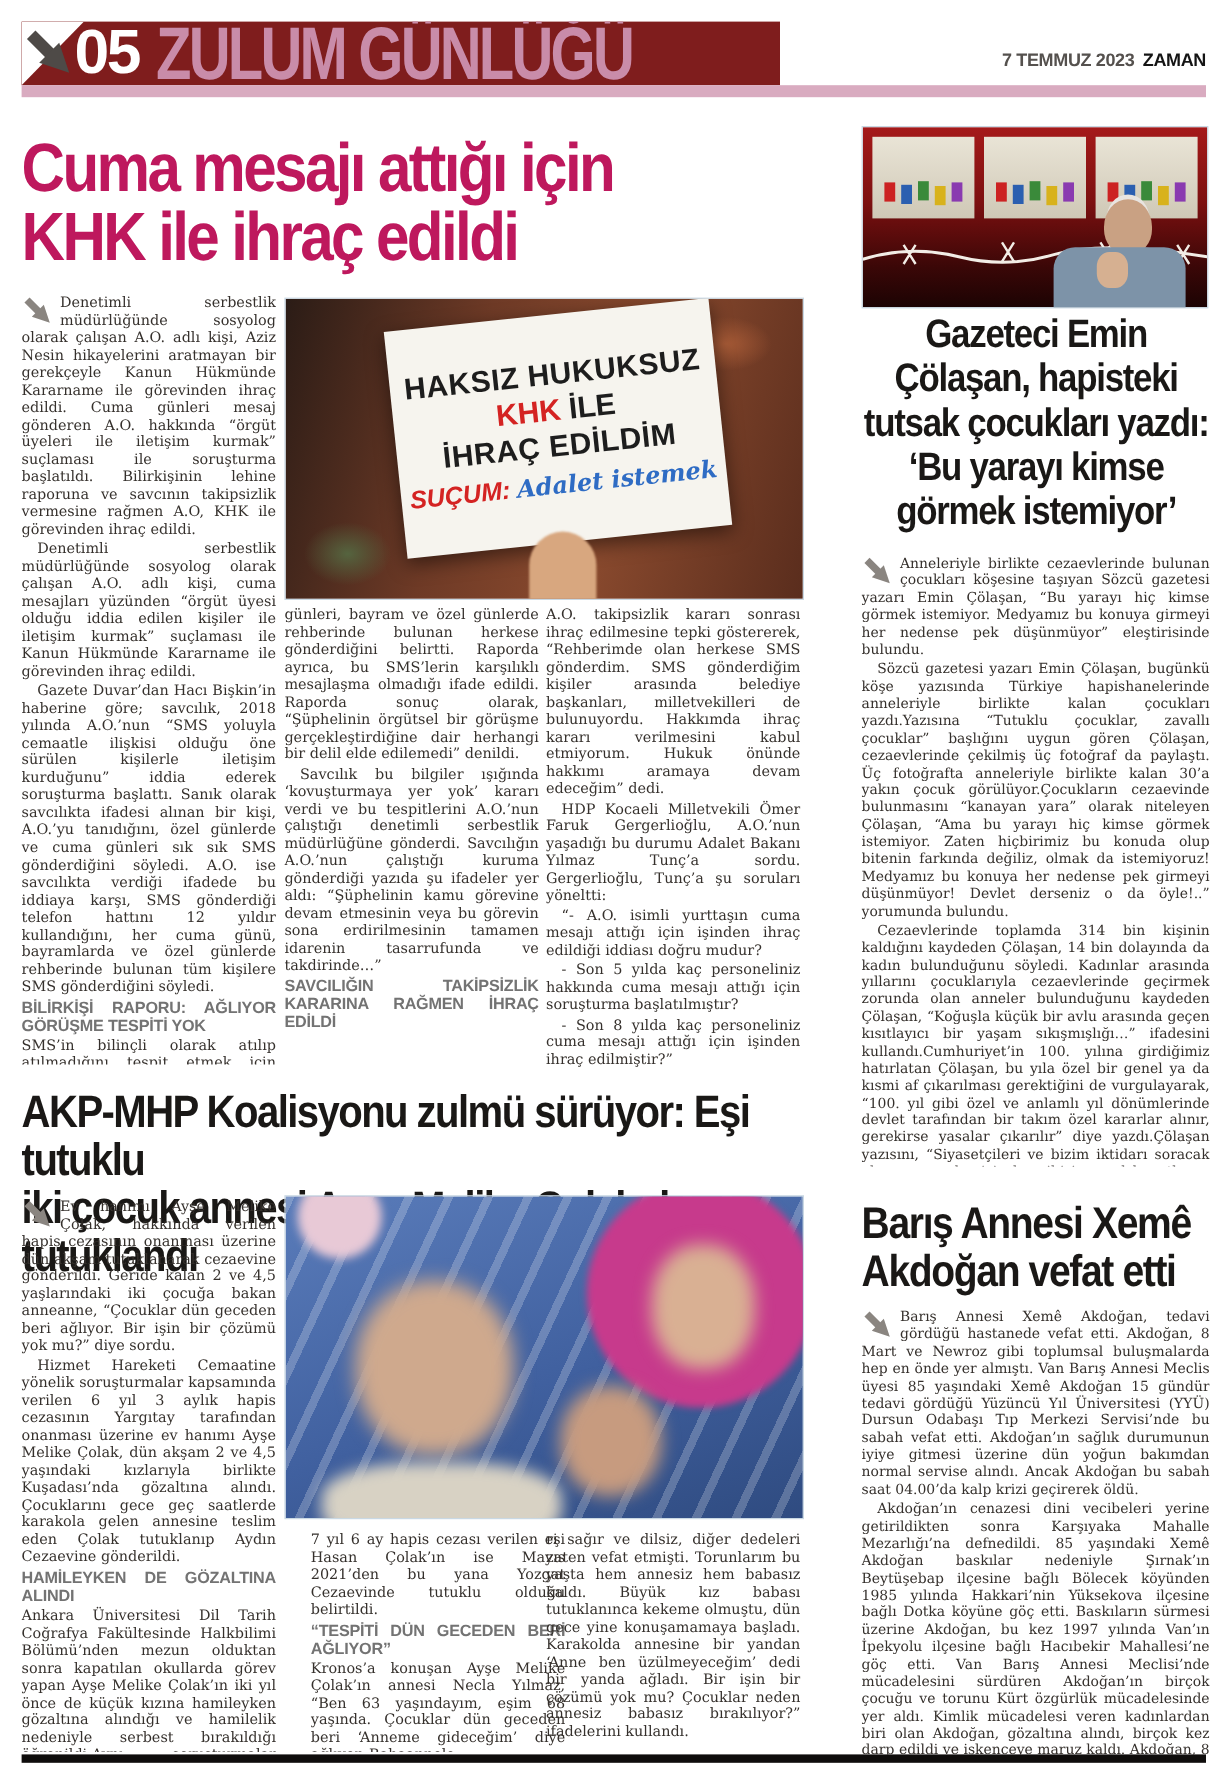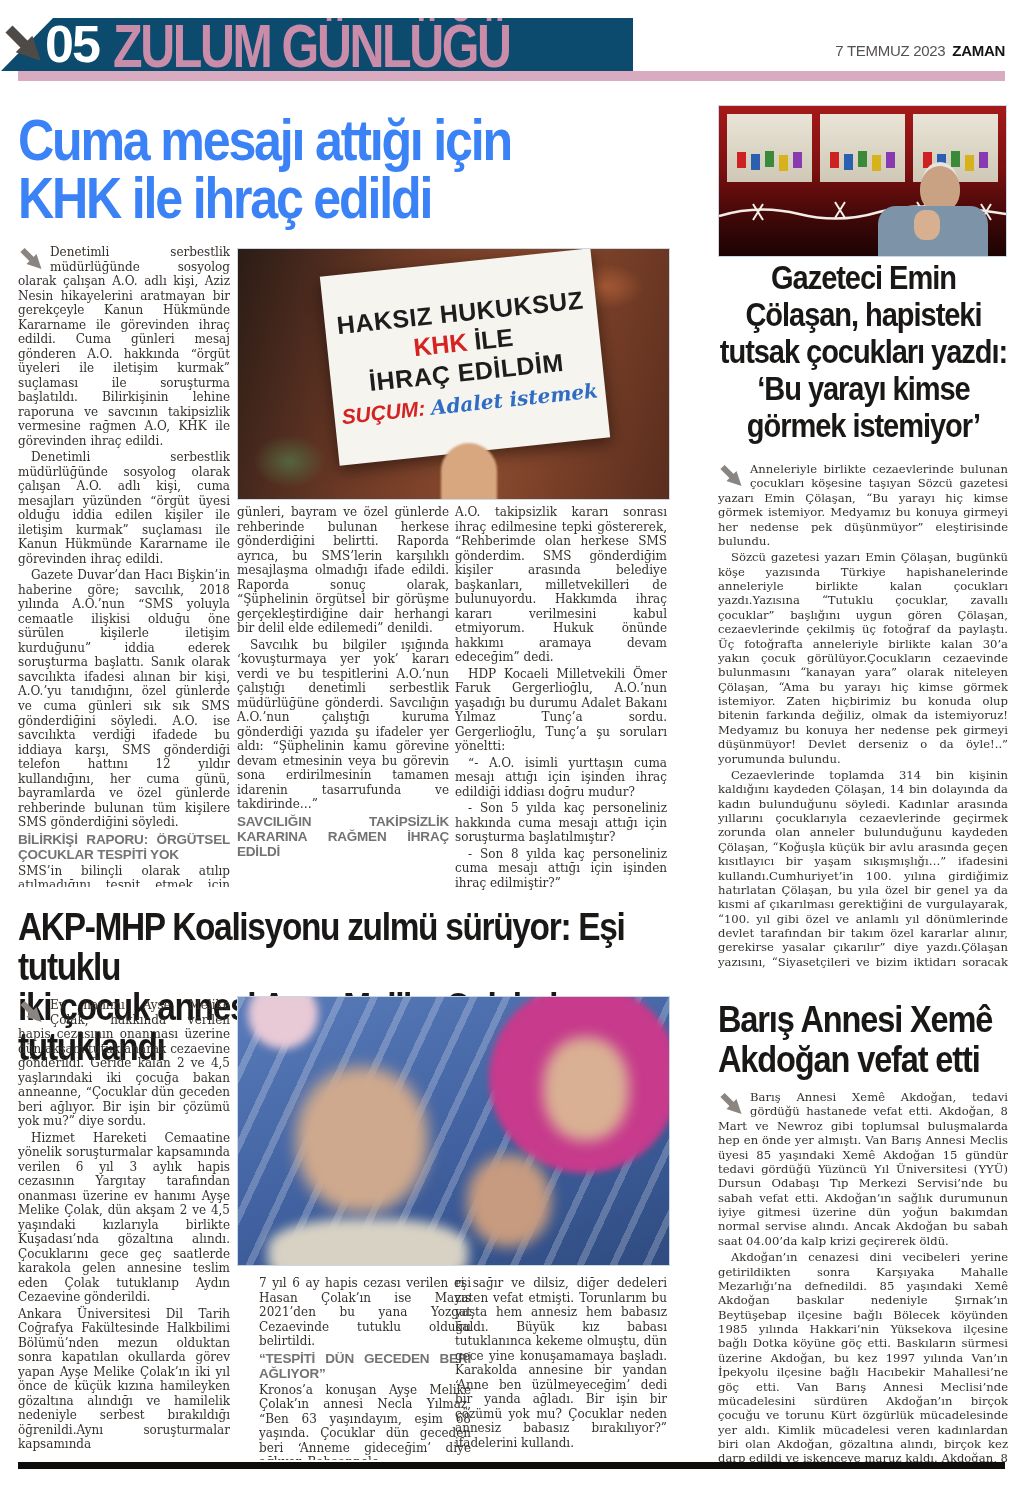--- a/index.html
+++ b/index.html
@@ -1,38 +1,38 @@
 <!DOCTYPE html>
 <html lang="tr"><head>
 <meta charset="utf-8">
 <style>
   html,body{margin:0;padding:0;background:#9a9a9a;}
   .page{position:relative;width:1020px;height:1493px;background:#ffffff;margin:0 auto;
         font-family:"DejaVu Serif",serif;color:#35302c;overflow:hidden;}
 
   
-  .band{position:absolute;left:1px;top:18px;width:632px;height:53px;background:#0c4a6e;overflow:hidden;}
+  .band{position:absolute;left:18px;top:18px;width:632px;height:53px;background:#7f1d1d;overflow:hidden;}
   .band-wedge{position:absolute;left:0;top:0;width:52px;height:53px;background:#fff;
               clip-path:polygon(0 0,100% 0,0 100%);}
   .logo-arrow{position:absolute;left:3px;top:6px;width:40px;height:40px;}
   .page-num{position:absolute;left:44px;top:-4px;font-family:"Liberation Sans",sans-serif;
             font-weight:900;font-size:52px;color:#ffffff;letter-spacing:-2px;}
   .section-title{position:absolute;left:112px;top:-8px;font-family:"Liberation Sans",sans-serif;
             font-weight:900;font-size:62px;color:#c98ca9;letter-spacing:-3px;white-space:nowrap;
             transform:scaleX(0.78);transform-origin:left top;}
   .band-strip{position:absolute;left:18px;top:71px;width:987px;height:10px;background:#d9abc0;}
   .dateline{position:absolute;right:15px;top:42px;font-family:"Liberation Sans",sans-serif;
             font-size:15px;letter-spacing:-0.3px;white-space:nowrap;}
-  .dateline .date{font-weight:400;color:#55514e;}
+  .dateline .date{font-weight:700;color:#55514e;}
   .dateline .brand{font-weight:900;color:#141414;margin-left:7px;}
 
   
   .h-cond{transform:scaleX(0.88);transform-origin:left top;width:114%;}
   .h1{position:absolute;left:18px;top:112px;width:640px;font-family:"Liberation Sans",sans-serif;
-      font-weight:900;color:#3b82f6;font-size:57px;line-height:1.01;letter-spacing:-2.5px;}
+      font-weight:900;color:#be185d;font-size:57px;line-height:1.01;letter-spacing:-2.5px;}
   .h2{position:absolute;left:18px;top:908px;width:655px;font-family:"Liberation Sans",sans-serif;
       font-weight:900;color:#1a1816;font-size:38px;line-height:1.05;letter-spacing:-1.5px;}
   .sb-h{position:absolute;left:718px;top:260px;width:290px;font-family:"Liberation Sans",sans-serif;
       font-weight:900;color:#1a1816;font-size:33px;line-height:1.12;letter-spacing:-1.2px;text-align:center;}
   .ob-h{position:absolute;left:718px;top:1000px;width:290px;font-family:"Liberation Sans",sans-serif;
       font-weight:900;color:#1a1816;font-size:37px;line-height:1.08;letter-spacing:-1.3px;}
 
   
   .col{position:absolute;font-size:12px;line-height:1.21;text-align:justify;overflow:hidden;}
   .col p{margin:0 0 2px 0;text-indent:13px;}
@@ -149,21 +149,21 @@
 
   <div class="col c1a">
     <p class="lead">
       <svg class="lead-arrow" viewBox="0 0 24 24">
         <path d="M3 3 L13 13" stroke="#8a8580" stroke-width="6"></path>
           <polygon points="22,22 7,17 17,7" fill="#8a8580"></polygon>
       </svg><span>Denetimli serbestlik müdürlüğünde sosyolog olarak çalışan A.O. adlı kişi, Aziz Nesin hikayelerini aratmayan bir gerekçeyle Kanun Hükmünde Kararname ile görevinden ihraç edildi. Cuma günleri mesaj gönderen A.O. hakkında “örgüt üyeleri ile iletişim kurmak” suçlaması ile soruşturma başlatıldı. Bilirkişinin lehine raporuna ve savcının takipsizlik vermesine rağmen A.O, KHK ile görevinden ihraç edildi.</span>
     </p>
     <p>Denetimli serbestlik müdürlüğünde sosyolog olarak çalışan A.O. adlı kişi, cuma mesajları yüzünden “örgüt üyesi olduğu iddia edilen kişiler ile iletişim kurmak” suçlaması ile Kanun Hükmünde Kararname ile görevinden ihraç edildi.</p>
     <p>Gazete Duvar’dan Hacı Bişkin’in haberine göre; savcılık, 2018 yılında A.O.’nun “SMS yoluyla cemaatle ilişkisi olduğu öne sürülen kişilerle iletişim kurduğunu” iddia ederek soruşturma başlattı. Sanık olarak savcılıkta ifadesi alınan bir kişi, A.O.’yu tanıdığını, özel günlerde ve cuma günleri sık sık SMS gönderdiğini söyledi. A.O. ise savcılıkta verdiği ifadede bu iddiaya karşı, SMS gönderdiği telefon hattını 12 yıldır kullandığını, her cuma günü, bayramlarda ve özel günlerde rehberinde bulunan tüm kişilere SMS gönderdiğini söyledi.</p>
-    <p class="subhead">BİLİRKİŞİ RAPORU: ÖRGÜTSEL ÇOCUKLAR TESPİTİ YOK</p>
+    <p class="subhead">BİLİRKİŞİ RAPORU: AĞLIYOR GÖRÜŞME TESPİTİ YOK</p>
     <p class="lead">SMS’in bilinçli olarak atılıp atılmadığını tespit etmek için bilirkişi tarafından bir rapor hazırlandı. Bilirkişi, A.O.’nun tüm SMS hakkını cuma</p>
   </div>
 
   <div class="photo ph-sign">
     <div class="sign">
       <div class="sg1">HAKSIZ HUKUKSUZ</div>
       <div class="sg2"><span class="red">KHK</span><span> İLE</span></div>
       <div class="sg3">İHRAÇ EDİLDİM</div>
       <div class="sg4"><span class="red">SUÇUM:</span> <span class="blue">Adalet istemek</span></div>
     </div>
@@ -192,20 +192,21 @@
   </div>
 
   <div class="col c2a">
     <p class="lead">
       <svg class="lead-arrow" viewBox="0 0 24 24">
         <path d="M3 3 L13 13" stroke="#8a8580" stroke-width="6"></path>
           <polygon points="22,22 7,17 17,7" fill="#8a8580"></polygon>
       </svg><span>Ev hanımı Ayşe Melike Çolak, hakkında verilen hapis cezasının onanması üzerine dün akşam tutuklanarak cezaevine gönderildi. Geride kalan 2 ve 4,5 yaşlarındaki iki çocuğa bakan anneanne, “Çocuklar dün geceden beri ağlıyor. Bir işin bir çözümü yok mu?” diye sordu.</span>
     </p>
     <p>Hizmet Hareketi Cemaatine yönelik soruşturmalar kapsamında verilen 6 yıl 3 aylık hapis cezasının Yargıtay tarafından onanması üzerine ev hanımı Ayşe Melike Çolak, dün akşam 2 ve 4,5 yaşındaki kızlarıyla birlikte Kuşadası’nda gözaltına alındı. Çocuklarını gece geç saatlerde karakola gelen annesine teslim eden Çolak tutuklanıp Aydın Cezaevine gönderildi.</p>
+    <p class="subhead">HAMİLEYKEN DE GÖZALTINA ALINDI</p>
     <p class="lead">Ankara Üniversitesi Dil Tarih Coğrafya Fakültesinde Halkbilimi Bölümü’nden mezun olduktan sonra kapatılan okullarda görev yapan Ayşe Melike Çolak’ın iki yıl önce de küçük kızına hamileyken gözaltına alındığı ve hamilelik nedeniyle serbest bırakıldığı öğrenildi.Aynı soruşturmalar kapsamında</p>
   </div>
 
   <div class="photo ph-selfie">
     <div class="blob pom"></div>
     <div class="blob scarf"></div>
     <div class="blob mother-face"></div>
     <div class="blob child1-face"></div>
     <div class="blob child2-face"></div>
     <div class="shirt"></div>

